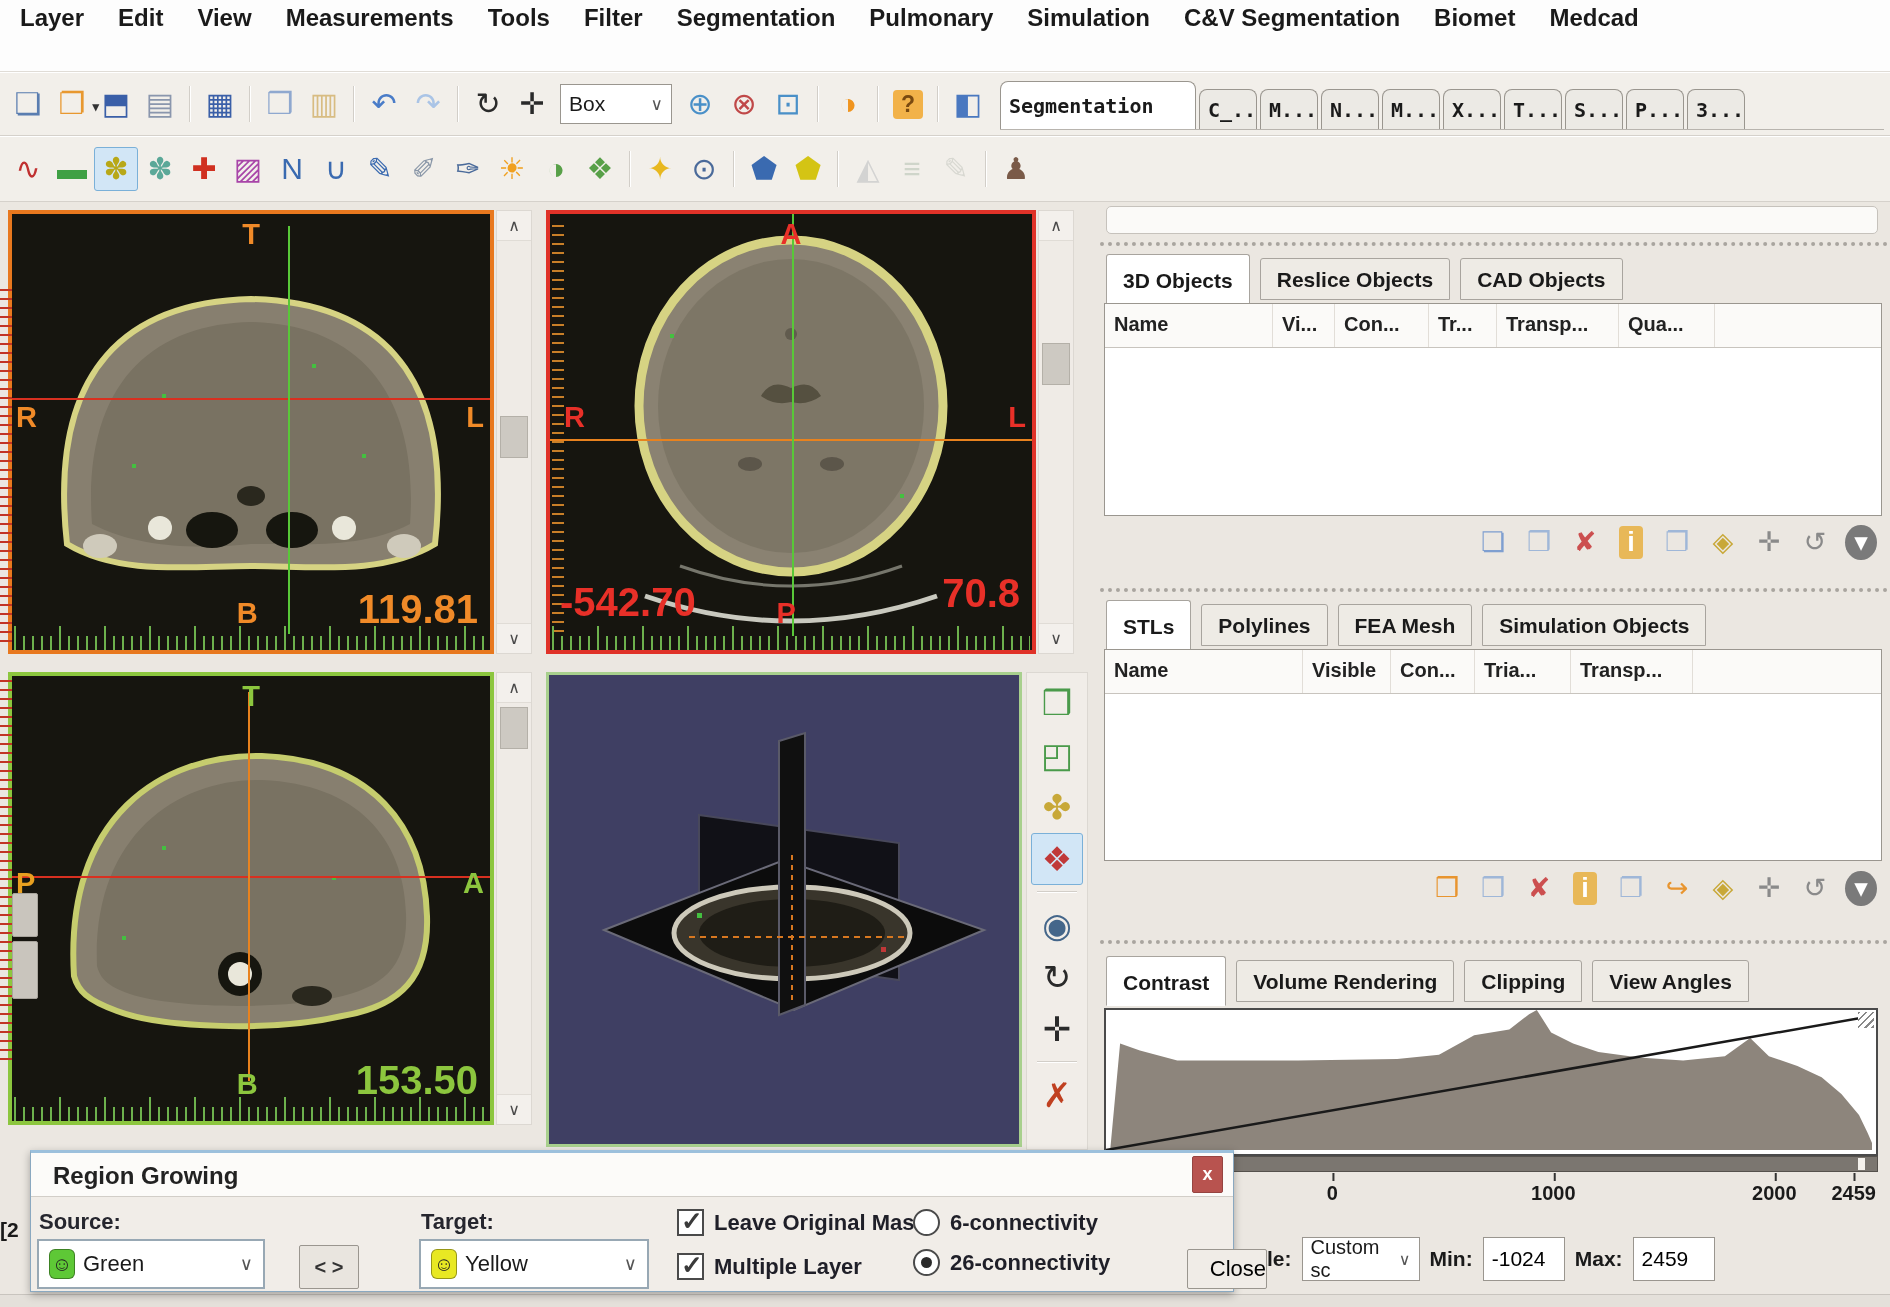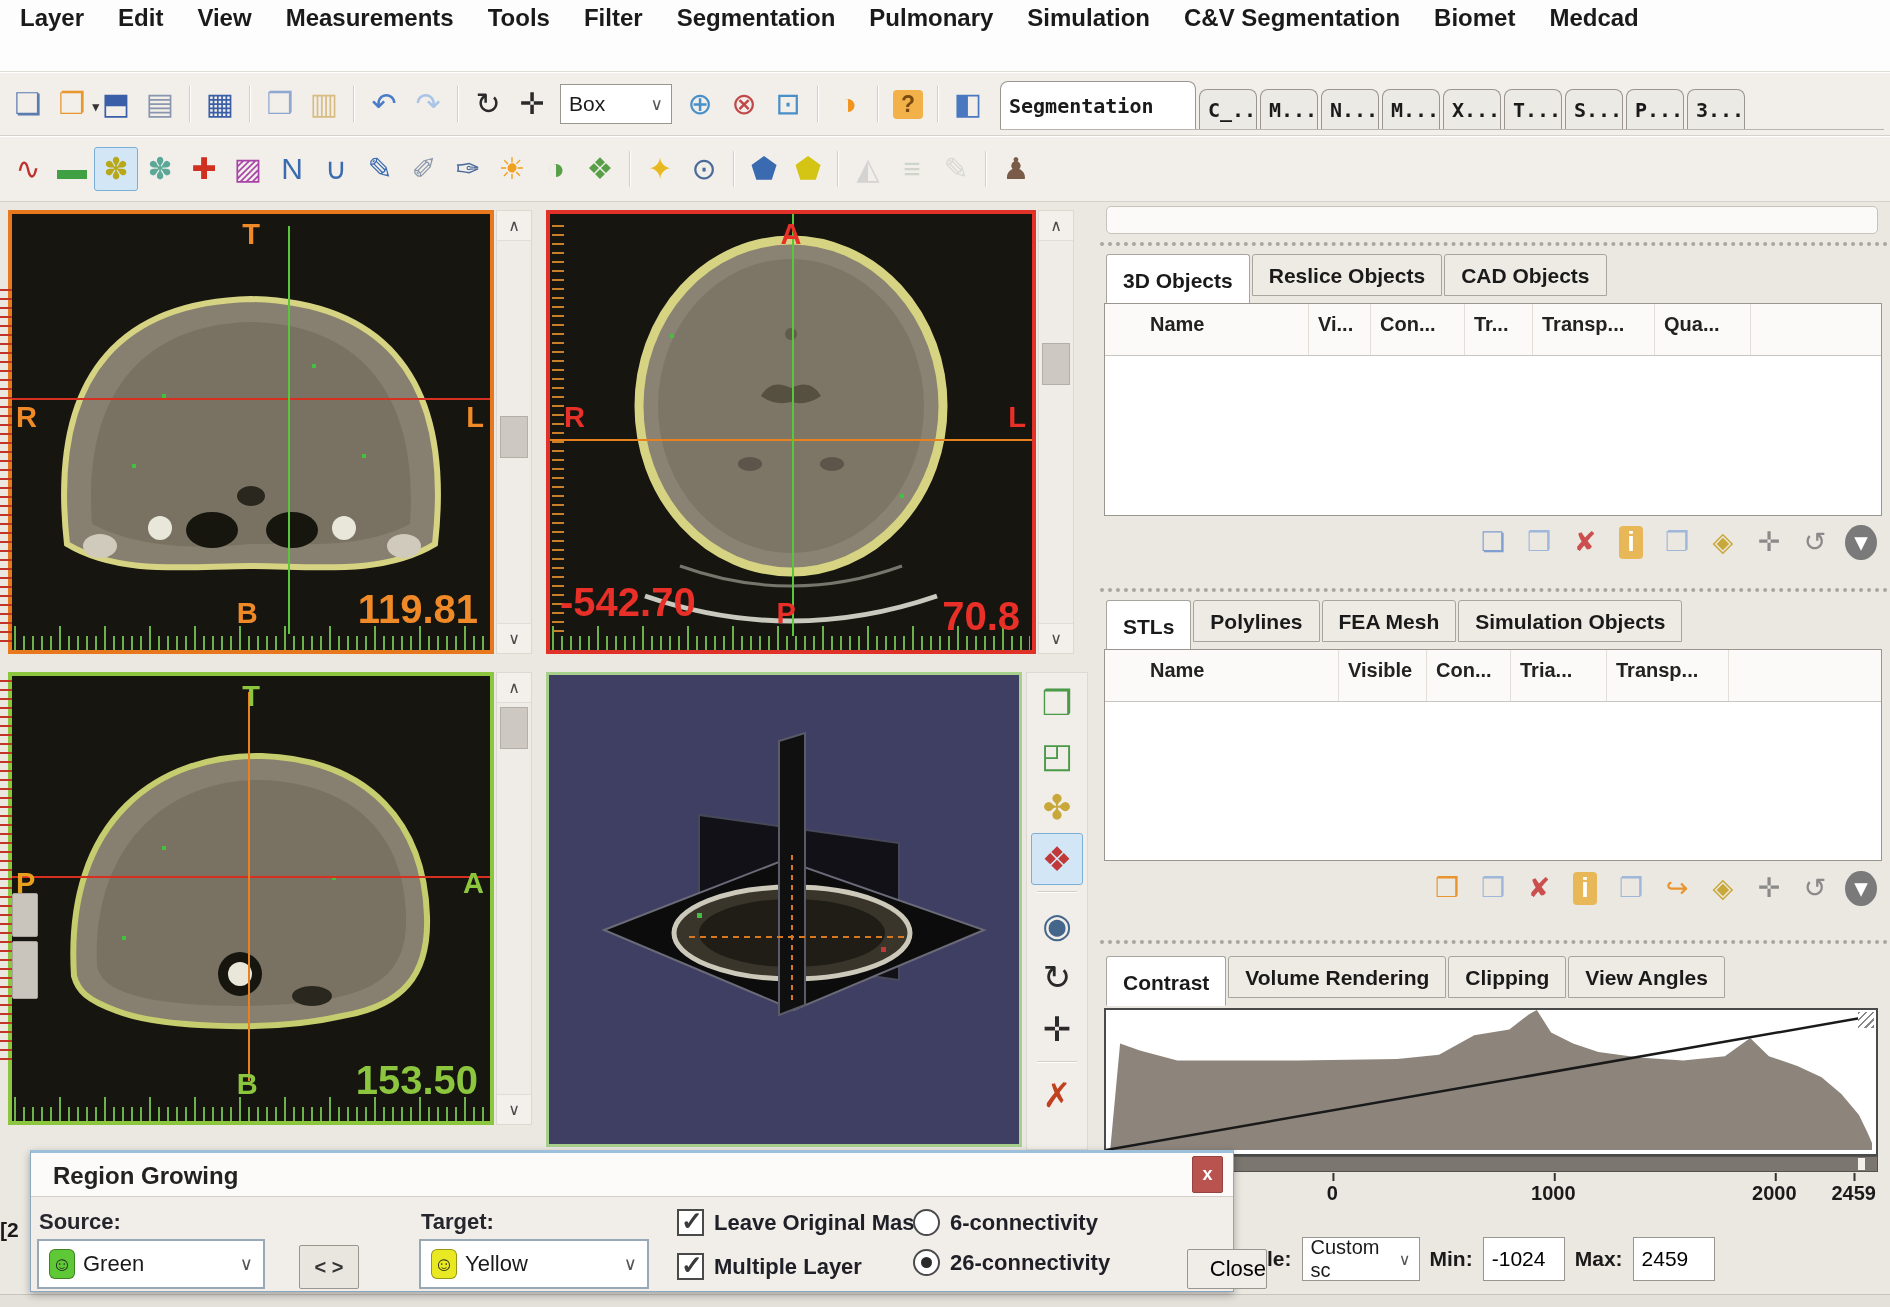--- a/index.html
+++ b/index.html
@@ -58,25 +58,25 @@
   
   #strip3d { position:absolute; left:1026px; top:672px; width:62px; height:478px; background:#f1ede8; border:1px solid #dcd8d2; display:flex; flex-direction:column; align-items:center; padding-top:4px; }
   #strip3d .tgroup { flex-direction:column; }
   #strip3d .tb-sep { border-left:none; border-right:none; border-top:1px solid #d2cec8; border-bottom:1px solid #fff; width:40px; margin:6px 0; align-self:center; }
   #strip3d .ico { width:52px; height:52px; }
   #strip3d .ico i { font-size:34px; }
 
   
   .dotsep { position:absolute; height:0; border-top:4px dotted #a9a59f; }
   .rp-topbar { position:absolute; left:1106px; top:206px; width:772px; height:28px; background:#fbfaf8; border:1px solid #c6c2bc; border-radius:5px; }
-  .rp-tabs { position:absolute; display:flex; align-items:flex-start; gap:2px; height:50px; }
+  .rp-tabs { position:absolute; display:flex; align-items:center; gap:10px; height:50px; }
   .rp-tab { height:42px; background:#eeebe5; border:1px solid #a8a49e; border-radius:3px 3px 0 0; padding:9px 16px 0 16px; font-size:21px; font-weight:700; white-space:nowrap; }
   .rp-tab.active { height:50px; background:#fff; border-bottom:1px solid #fff; padding-top:14px; }
   .rp-table { position:absolute; background:#fff; border:1px solid #9a968f; }
-  .rp-cols { display:flex; height:52px; background:#fbfaf8; border-bottom:1px solid #c8c4be;padding-left:36px; }
+  .rp-cols { display:flex; height:44px; background:#fbfaf8; border-bottom:1px solid #c8c4be; }
   .rp-cols .col { padding:9px 0 0 9px; font-size:20px; font-weight:600; color:#222; border-right:1px solid #e2ded8; overflow:hidden; white-space:nowrap; }
   .rp-cols .col:last-child { flex:1; border-right:none; }
   #objcols .col:nth-child(1){width:168px} #objcols .col:nth-child(2){width:62px} #objcols .col:nth-child(3){width:94px} #objcols .col:nth-child(4){width:68px} #objcols .col:nth-child(5){width:122px} #objcols .col:nth-child(6){width:96px}
   #stlcols .col:nth-child(1){width:198px} #stlcols .col:nth-child(2){width:88px} #stlcols .col:nth-child(3){width:84px} #stlcols .col:nth-child(4){width:96px} #stlcols .col:nth-child(5){width:122px}
   .rp-actions { position:absolute; width:778px; display:flex; justify-content:flex-end; gap:4px; }
   .rp-actions .ico { width:42px; height:42px; } .rp-actions .ico i { font-size:27px; }
 
   
   #histframe { position:absolute; left:1104px; top:1008px; width:774px; height:148px; background:#fff; border:2px solid #4a4a4a; }
   #histgrip { position:absolute; right:2px; top:2px; width:16px; height:16px; background:repeating-linear-gradient(135deg,#888 0 2px,#fff 2px 5px); }
@@ -365,21 +365,21 @@
   <div class="ruler-l-in"></div>
   <div class="ch-h" style="top:225px;background:#e8821e"></div>
   <div class="ch-v" style="left:242px;top:0;bottom:14px;background:#58c838"></div>
   <div class="ruler-b"></div>
     <div class="ruler-b t2"></div>
   <div class="vp-label lt-top" style="color:#e83028">A</div>
   <div class="vp-label lt-left" style="color:#e83028;left:14px">R</div>
   <div class="vp-label lt-right" style="color:#e83028">L</div>
   <div class="vp-label lt-bottom" style="color:#e83028">P</div>
   <div class="vp-pos" style="left:10px;bottom:25px;color:#e83028">-542.70</div>
-  <div class="vp-pos" style="right:12px;bottom:11px;color:#e83028">70.8</div>
+  <div class="vp-pos" style="right:12px;bottom:34px;color:#e83028">70.8</div>
 </div>
 <div class="vscroll" style="left:1038px;top:210px;height:444px;">
   <div class="sb-btn up">∧</div>
   <div class="sb-thumb" style="top:132px;"></div>
   <div class="sb-btn down">∨</div>
 </div>
 
 <div class="vp" id="vp-sagittal" style="left:8px;top:672px;width:486px;height:453px;border-color:#8cc63e;">
   <svg class="ct" width="478" height="427" viewBox="0 0 478 427" preserveAspectRatio="none">
     <path d="M62,300 C52,140 150,78 250,80 C360,84 412,150 415,240 C417,300 390,330 330,340 C260,356 150,352 105,335 C75,324 66,315 62,300 Z" fill="#877f6f" stroke="#c6cd6e" stroke-width="6"></path>

